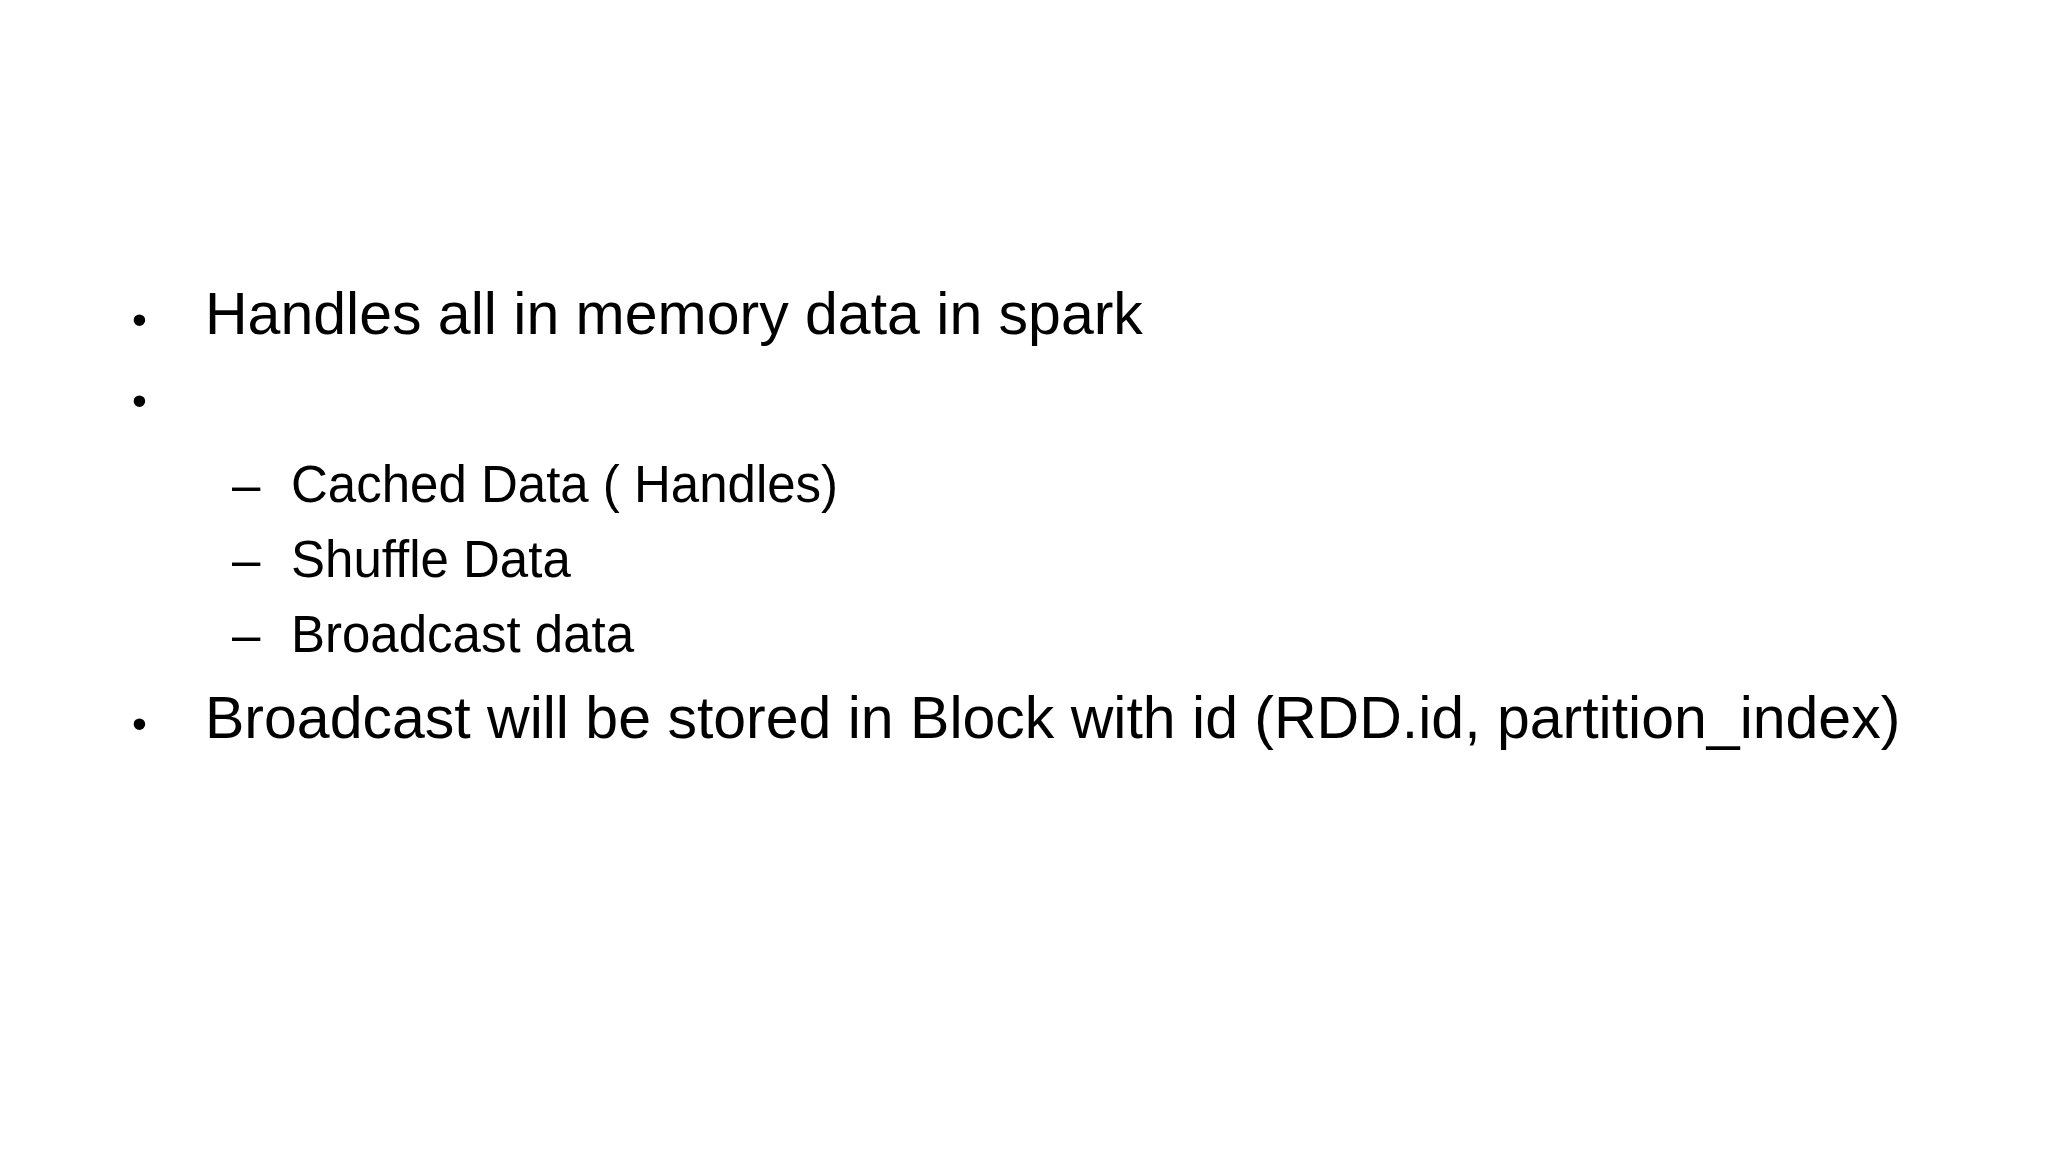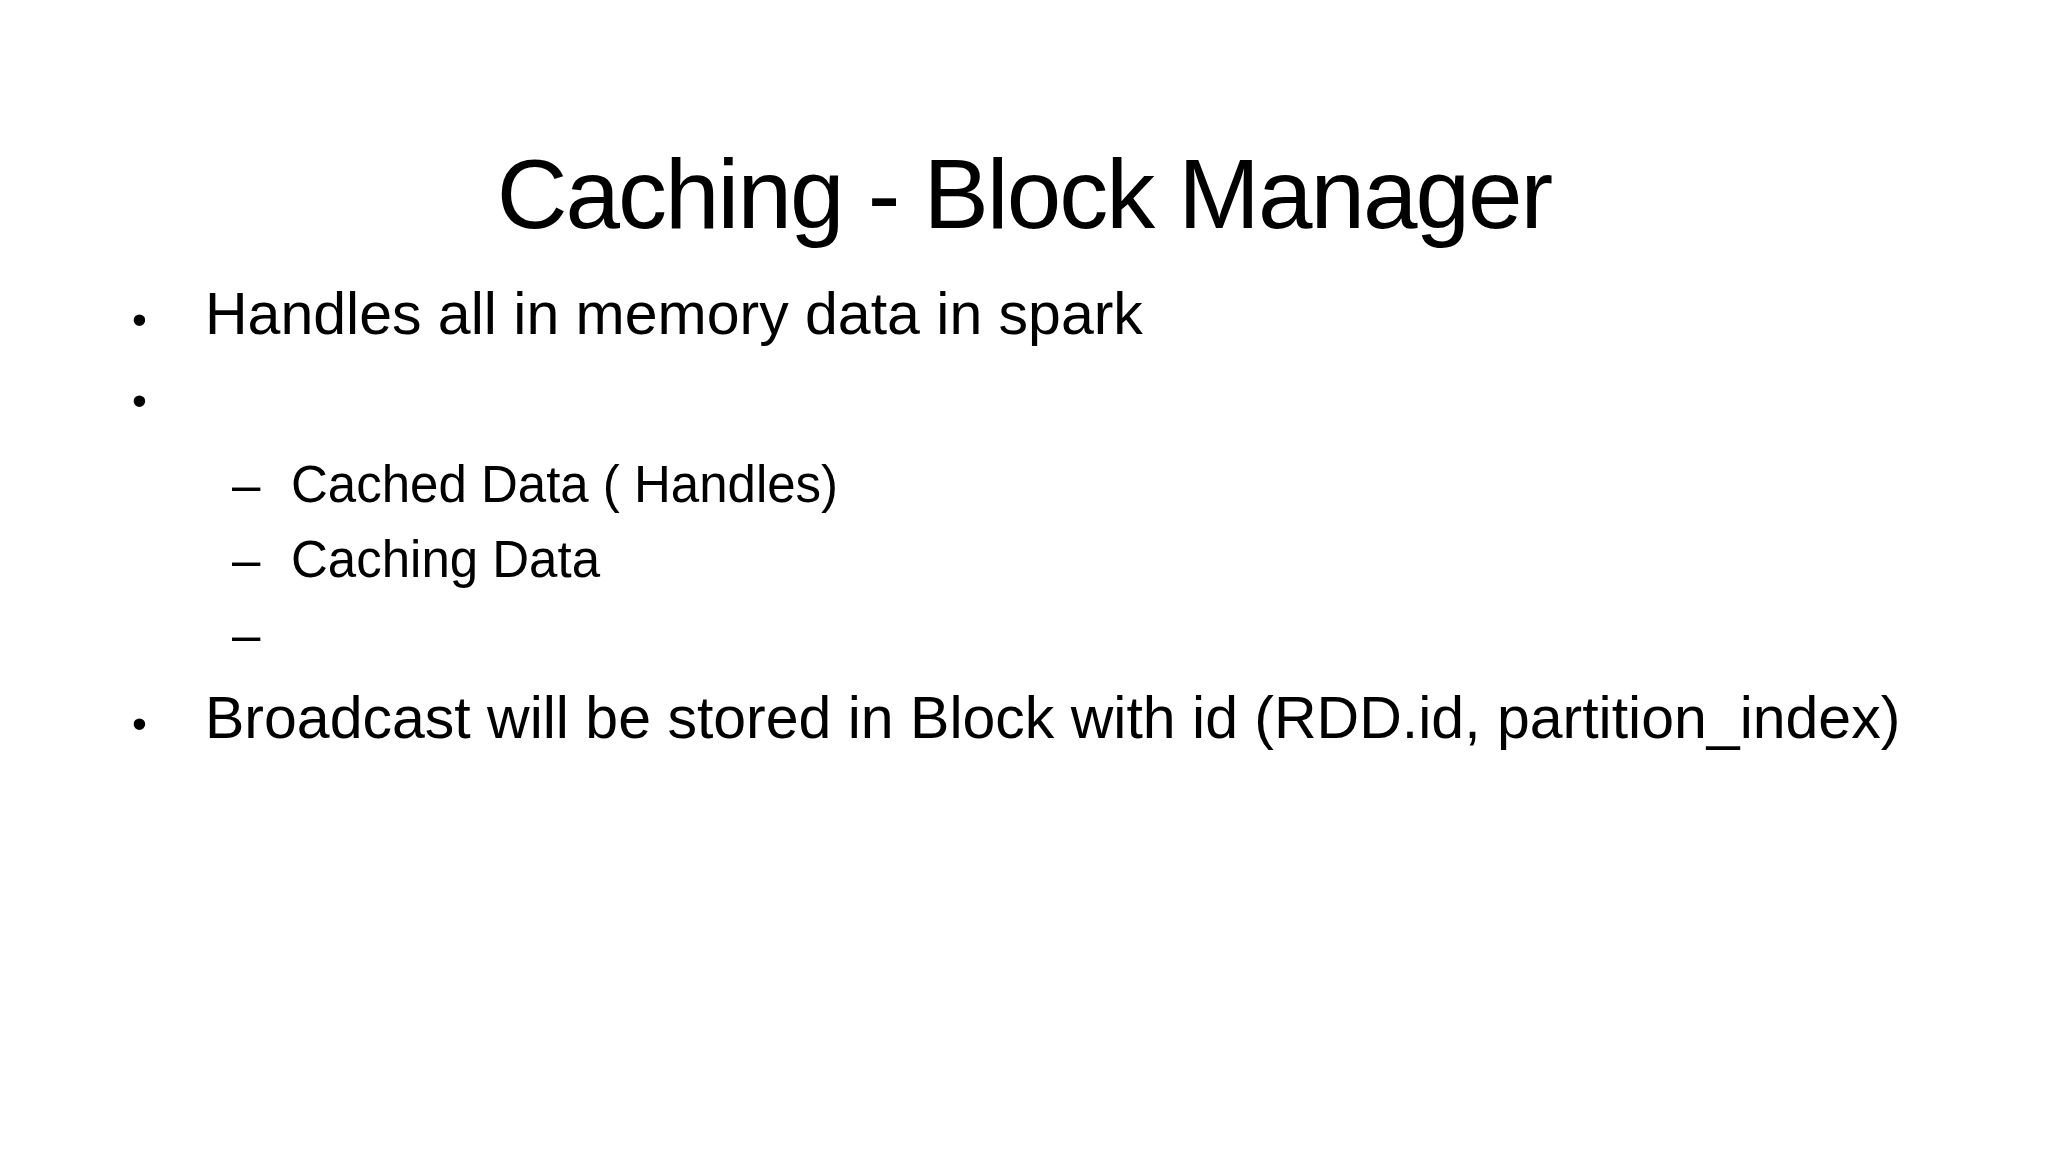--- a/index.html
+++ b/index.html
@@ -66,45 +66,45 @@
   }
   .bullet-text {
     flex: 0 1 auto;
   }
 </style>
 </head>
 <body>
 
 <div class="slide">
 
-  <h1 class="slide-title">Caching - Block Manager</h1>
 
   <div class="content">
 
     <div class="bullet-row level1">
       <span class="glyph-l1">•</span>
       <span class="bullet-text">Handles all in memory data in spark</span>
     </div>
 
     <div class="bullet-row level1">
       <span class="glyph-l1">•</span>
     </div>
 
     <div class="bullet-row level2 first-sub">
       <span class="glyph-l2">–</span>
       <span class="bullet-text">Cached Data ( Handles)</span>
     </div>
 
     <div class="bullet-row level2">
       <span class="glyph-l2">–</span>
-      <span class="bullet-text">Caching Data</span>
+      <span class="bullet-text">Shuffle Data</span>
     </div>
 
     <div class="bullet-row level2">
       <span class="glyph-l2">–</span>
+      <span class="bullet-text">Broadcast data</span>
     </div>
 
     <div class="bullet-row level1 after-sub">
       <span class="glyph-l1">•</span>
       <span class="bullet-text">Broadcast will be stored in Block with id (RDD.id, partition_index)</span>
     </div>
 
   </div>
 </div>
 

